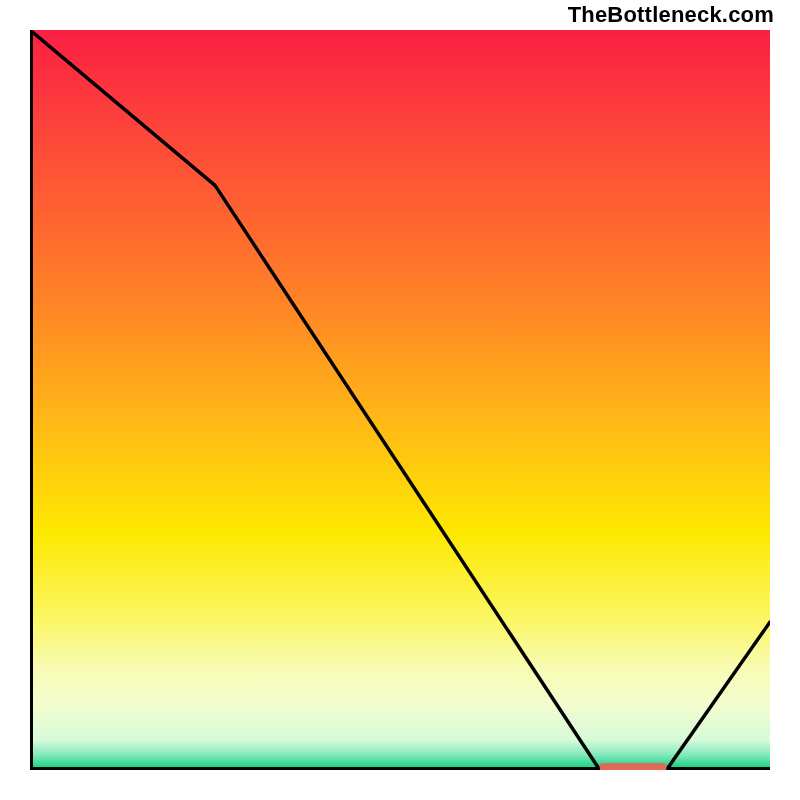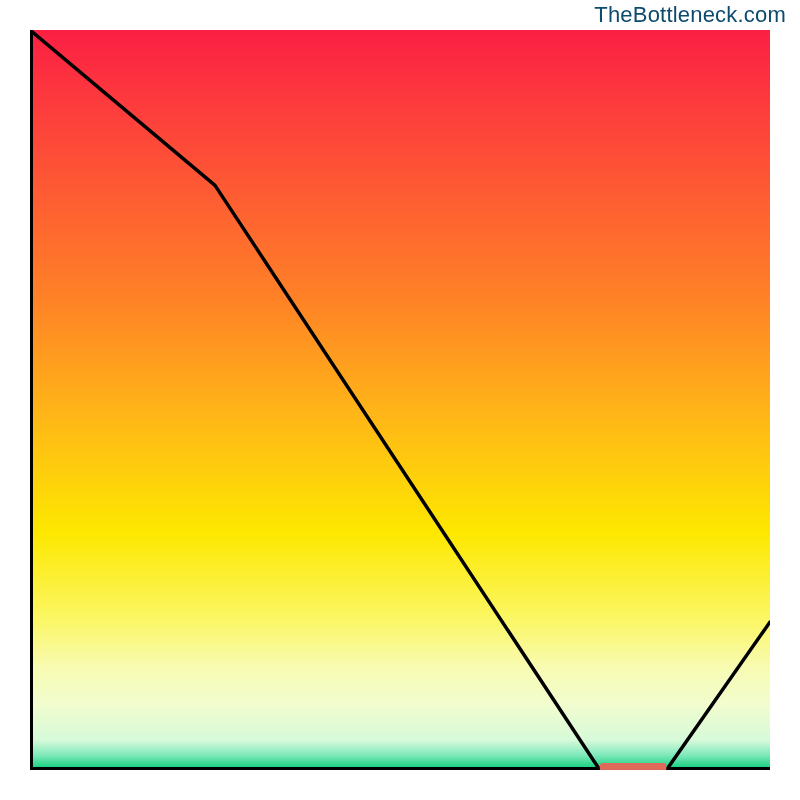--- a/index.html
+++ b/index.html
@@ -12,24 +12,24 @@
     overflow: hidden;
   }
   .canvas {
     position: relative;
     width: 800px;
     height: 800px;
   }
   .watermark {
     position: absolute;
     top: 2px;
-    right: 14px;
+    right: 26px;
     font-size: 22px;
-    font-weight: 400;
-    color: #0c4a6e;
+    font-weight: 700;
+    color: #000000;
     letter-spacing: 0.2px;
     user-select: none;
   }
   .plot-area {
     position: absolute;
     left: 30px;
     top: 30px;
     width: 740px;
     height: 740px;
   }

